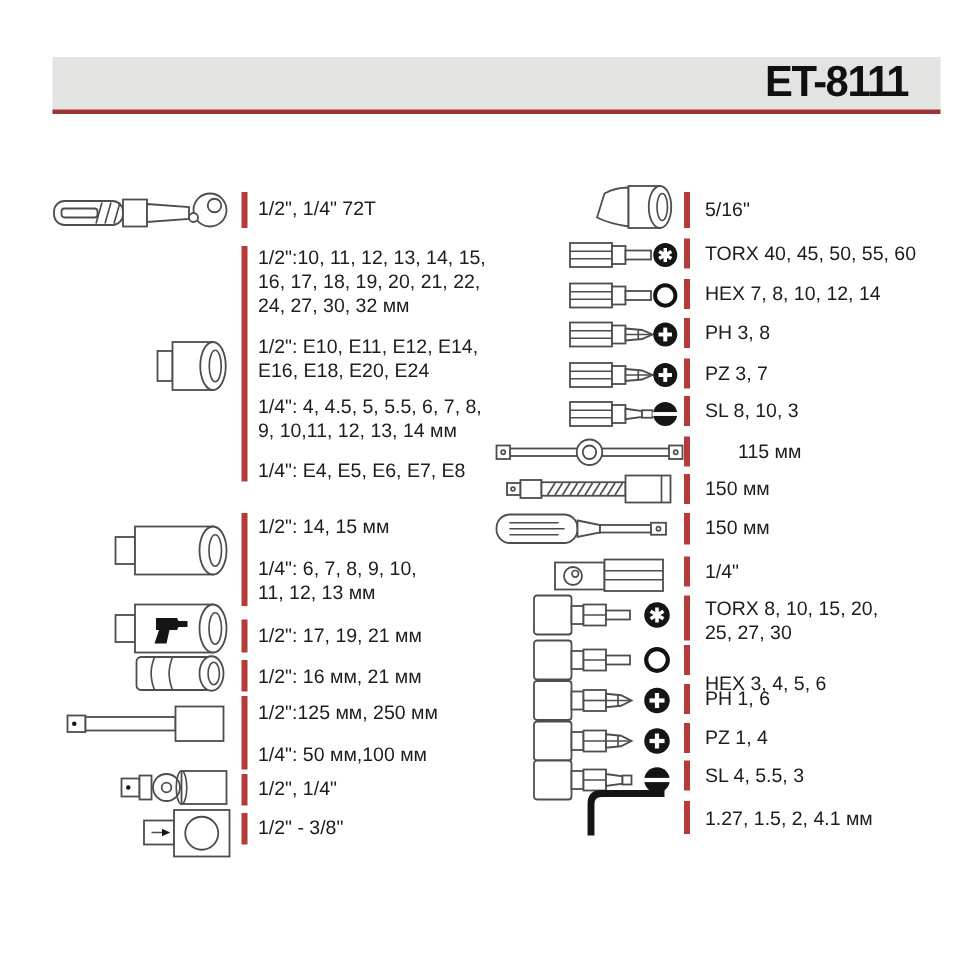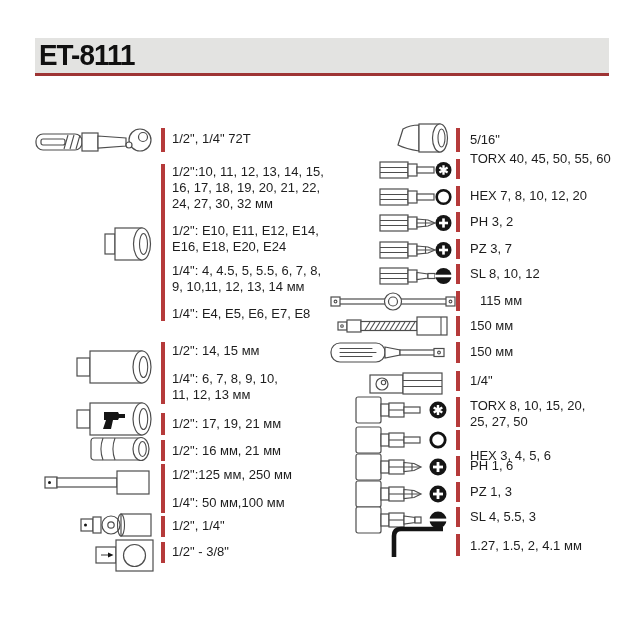--- a/index.html
+++ b/index.html
@@ -1,20 +1,20 @@
 <!DOCTYPE html>
 <html><head>
 <meta charset="utf-8">
 <style>
   html,body{margin:0;padding:0}
   body{width:640px;height:640px;background:#ffffff;position:relative;overflow:hidden;
        font-family:"Liberation Sans",sans-serif;color:#1d1d1d}
   .banner{position:absolute;left:35px;top:38px;width:570px;height:35px;
           background:var(--banner-bg,#e3e3e1);border-bottom:3px solid var(--underline,#9e3434);
-          box-sizing:content-box;display:flex;align-items:center;justify-content:flex-start;padding-right:4px}
+          box-sizing:content-box;display:flex;align-items:center;justify-content:flex-end;padding-right:22px}
   .model{font-size:29px;font-weight:800;letter-spacing:-1px;color:#101010;
          transform:scaleX(.96);transform-origin:right center}
   .bar{position:absolute;width:4px;background:var(--accent,#b53a3a)}
   .lbl{position:absolute;font-size:13px;line-height:16px;white-space:pre-line;color:#1d1d1d}
   .fig{position:absolute}
   svg{display:block}
   .ol{stroke:#4d4d4d;stroke-width:1.2;fill:#fff}
   .ln{stroke:#4d4d4d;stroke-width:1.1;fill:none}
   .blk{fill:#151515;stroke:none}
   .wht{fill:#fff;stroke:none}
@@ -139,34 +139,34 @@
 <div class="bar" style="left:456px;top:342px;height:21px"></div>
 <div class="bar" style="left:456px;top:371px;height:20px"></div>
 <div class="bar" style="left:456px;top:397px;height:30px"></div>
 <div class="bar" style="left:456px;top:430px;height:20px"></div>
 <div class="bar" style="left:456px;top:456px;height:20px"></div>
 <div class="bar" style="left:456px;top:482px;height:20px"></div>
 <div class="bar" style="left:456px;top:507px;height:20px"></div>
 <div class="bar" style="left:456px;top:534px;height:22px"></div>
 
 <div class="lbl" style="left:470px;top:132px">5/16"</div>
-<div class="lbl" style="left:470px;top:151px">TORX 40, 45, 50, 55, 60</div>
-<div class="lbl" style="left:470px;top:188px">HEX 7, 8, 10, 12, 20</div>
-<div class="lbl" style="left:470px;top:214px">PH 3, 2</div>
+<div class="lbl" style="left:470px;top:161px">TORX 40, 45, 50, 55, 60</div>
+<div class="lbl" style="left:470px;top:188px">HEX 7, 8, 10, 12, 14</div>
+<div class="lbl" style="left:470px;top:214px">PH 3, 8</div>
 <div class="lbl" style="left:470px;top:241px">PZ 3, 7</div>
-<div class="lbl" style="left:470px;top:266px">SL 8, 10, 12</div>
-<div class="lbl" style="left:480px;top:293px">115 мм</div>
+<div class="lbl" style="left:470px;top:266px">SL 8, 10, 3</div>
+<div class="lbl" style="left:492px;top:293px">115 мм</div>
 <div class="lbl" style="left:470px;top:318px">150 мм</div>
 <div class="lbl" style="left:470px;top:344px">150 мм</div>
 <div class="lbl" style="left:470px;top:373px">1/4"</div>
 <div class="lbl" style="left:470px;top:398px">TORX 8, 10, 15, 20,
-25, 27, 50</div>
+25, 27, 30</div>
 <div class="lbl" style="left:470px;top:448px">HEX 3, 4, 5, 6</div>
 <div class="lbl" style="left:470px;top:458px">PH 1, 6</div>
-<div class="lbl" style="left:470px;top:484px">PZ 1, 3</div>
+<div class="lbl" style="left:470px;top:484px">PZ 1, 4</div>
 <div class="lbl" style="left:470px;top:509px">SL 4, 5.5, 3</div>
 <div class="lbl" style="left:470px;top:538px">1.27, 1.5, 2, 4.1 мм</div>
 
 <div class="fig" style="left:395px;top:121px">
   <svg width="58" height="34" viewBox="0 0 58 34">
     <path class="ol" d="M3,24 L8,8 Q15,4 24,4 L24,30 Q11,28 3,24 Z"></path>
     <rect class="ol" x="24" y="3" width="21" height="28"></rect>
     <ellipse class="ol" cx="45" cy="17" rx="7.5" ry="14"></ellipse>
     <ellipse class="ln" cx="46.5" cy="17" rx="3.5" ry="9"></ellipse>
   </svg>

